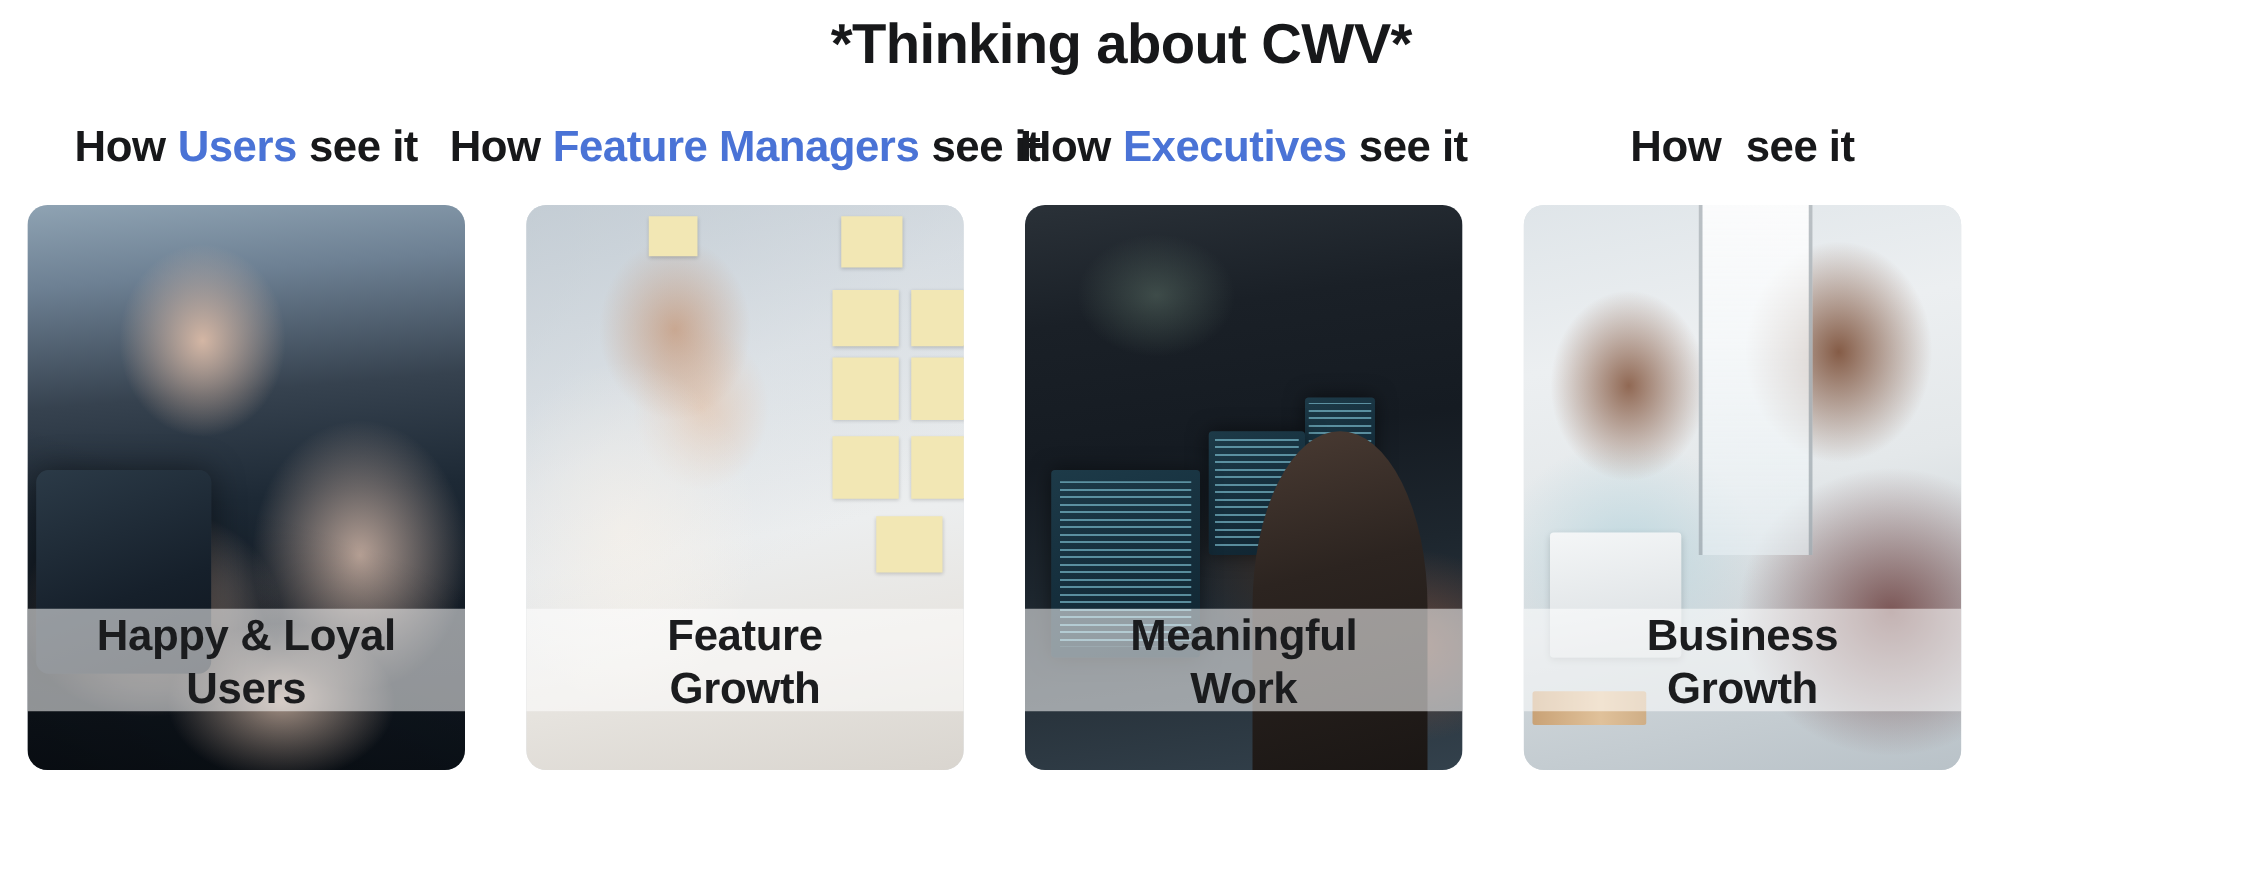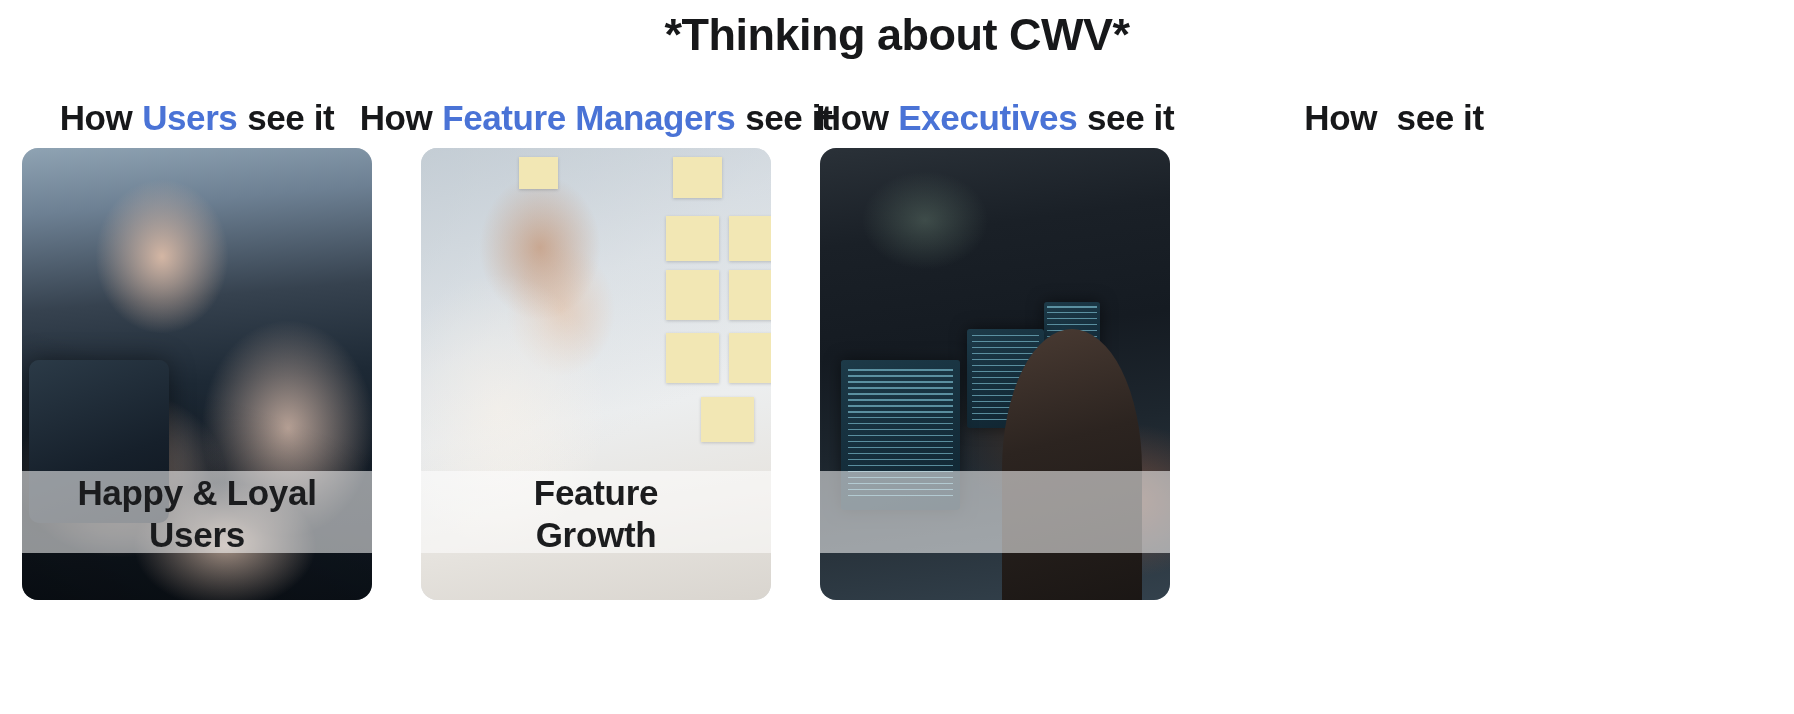--- a/index.html
+++ b/index.html
@@ -72,21 +72,21 @@
   .column-heading .sp { width: 0.28em; display: inline-block; }
 
   
   .card {
     position: relative;
     width: 350px;
     height: 452px;
     border-radius: 16px;
     overflow: hidden;
     background: #dfe3e7;
-    margin-top: 4px;
+    margin-top: 20px;
   }
 
   .card-photo {
     position: absolute;
     inset: 0;
     width: 100%;
     height: 100%;
   }
 
   
@@ -308,26 +308,38 @@
           </div>
           <div class="monitor m2">
             <div class="code-lines"></div>
           </div>
           <div class="monitor m1">
             <div class="code-lines"></div>
           </div>
           <div class="silhouette s1"></div>
         </div>
         <div class="caption-band"></div>
+        <div class="caption-text">Meaningful
+Work</div>
       </div>
     </div>
 
     <div class="column">
       <div class="column-heading">
         <span>How</span>
         <span class="sp"></span>
         <span class="sp"></span>
         <span>see it</span>
       </div>
+      <div class="card">
+        <div class="card-photo photo-exec">
+          <div class="window-pane"></div>
+          <div class="laptop"></div>
+          <div class="desk-item"></div>
+        </div>
+        <div class="caption-band"></div>
+        <div class="caption-text">Business
+Growth</div>
+      </div>
     </div>
 
   </div>
 </div>
 
 </body></html>

